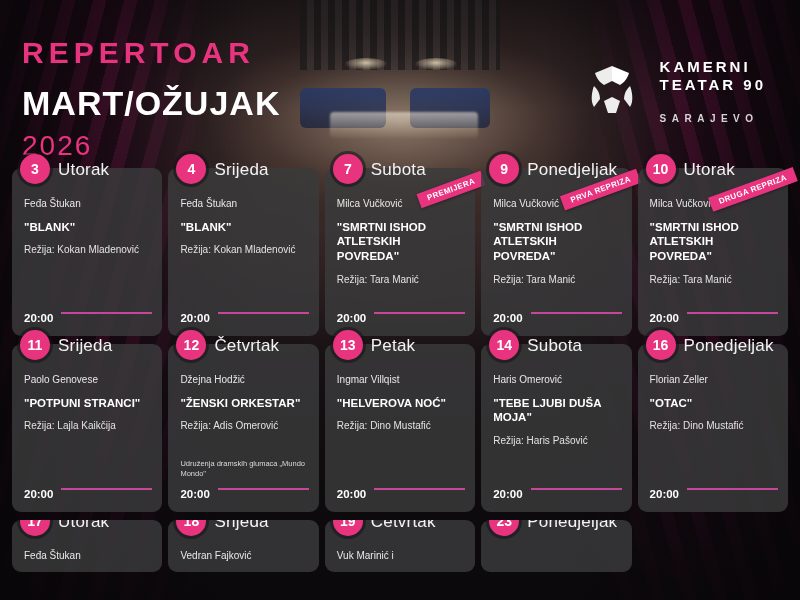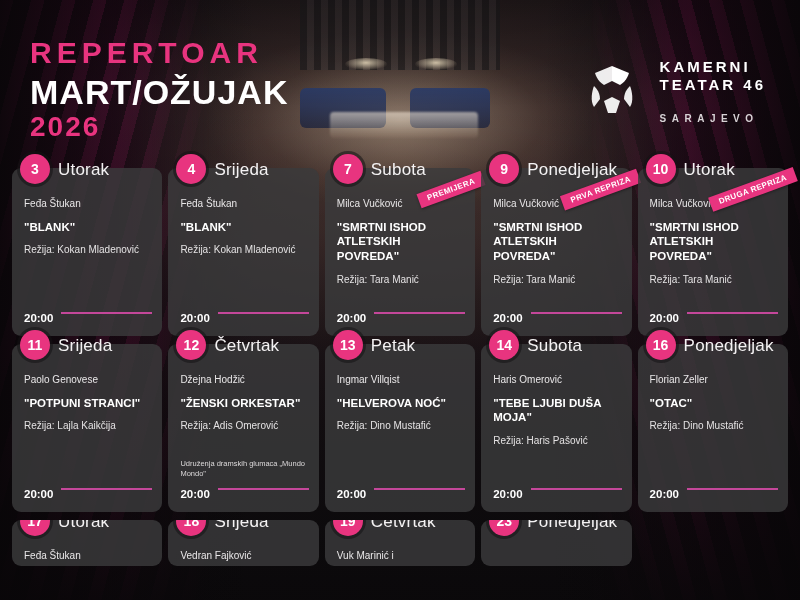--- a/index.html
+++ b/index.html
@@ -78,33 +78,33 @@
     background: radial-gradient(ellipse at 50% 40%, rgba(255,238,205,0.85), rgba(255,220,170,0.05) 70%);
     border-radius: 50%;
   }
   .lamp.l1 { left: 345px; }
   .lamp.l2 { left: 415px; }
 
   
   .header {
     position: absolute; left: 0; top: 0; width: 800px; height: 160px;
   }
-  .title-block { position: absolute; left: 30px; top: 38px; }
+  .title-block { position: absolute; left: 22px; top: 38px; }
   .t-repertoar {
     font-size: 30px; letter-spacing: 5px; font-weight: 700;
     color: #e8347f; line-height: 1;
   }
   .t-month {
-    margin-top: 7px;
+    margin-top: 18px;
     font-size: 34px; font-weight: 700; letter-spacing: 1px;
     color: #ffffff; line-height: 1;
   }
   .t-year {
-    margin-top: 4px;
-    font-size: 28px; font-weight: 700; letter-spacing: 2px;
+    margin-top: 12px;
+    font-size: 28px; font-weight: 400; letter-spacing: 2px;
     color: #e8347f; line-height: 1;
   }
 
   .brand {
     position: absolute; right: 34px; top: 58px;
     display: flex; align-items: center; gap: 18px;
   }
   .brand-mark { width: 60px; height: 60px; }
   .brand-text { color: #fff; line-height: 1.15; }
   .brand-l1 { font-size: 15px; letter-spacing: 3px; font-weight: 700; }
@@ -124,21 +124,21 @@
   }
   .card {
     position: relative;
     height: 168px;
     background: rgba(58,58,60,0.82);
     border-radius: 9px;
     padding: 30px 12px 10px 12px;
     color: #f2f2f2;
     overflow: visible;
   }
-  .card.partial { height: 46px; overflow: hidden; }
+  .card.partial { height: 52px; overflow: hidden; }
 
   .daybadge {
     position: absolute; left: 8px; top: -14px;
     width: 30px; height: 30px; border-radius: 50%;
     background: #e8347f;
     color: #fff; font-size: 14px; font-weight: 700;
     display: flex; align-items: center; justify-content: center;
     box-shadow: 0 0 0 3px rgba(20,18,20,0.55);
   }
   .dayname {
@@ -204,21 +204,21 @@
         <svg width="60" height="60" viewBox="0 0 60 60" fill="none">
           <path d="M30 5 L47 12 C47 12 45 20 38 24 L30 20 Z" fill="#ffffff"></path>
           <path d="M13 12 L30 5 L30 20 L22 24 C15 20 13 12 13 12 Z" fill="#ffffff" opacity="0.92"></path>
           <path d="M12 25 C12 25 18 30 18 38 L12 46 C8 40 10 30 12 25 Z" fill="#ffffff" opacity="0.92"></path>
           <path d="M48 25 C50 30 52 40 48 46 L42 38 C42 30 48 25 48 25 Z" fill="#ffffff" opacity="0.92"></path>
           <path d="M22 40 L30 36 L38 40 L34 52 L26 52 Z" fill="#ffffff" opacity="0.92"></path>
         </svg>
       </span>
       <span class="brand-text">
         <span class="brand-l1">KAMERNI</span><br>
-        <span class="brand-l2">TEATAR 46</span>
+        <span class="brand-l2">TEATAR 90</span>
         <div class="brand-l3">SARAJEVO</div>
       </span>
     </div>
   </div>
 
   <div class="grid">
 
     <div class="card">
       <div class="daybadge">3</div>
       <div class="dayname">Utorak</div>

